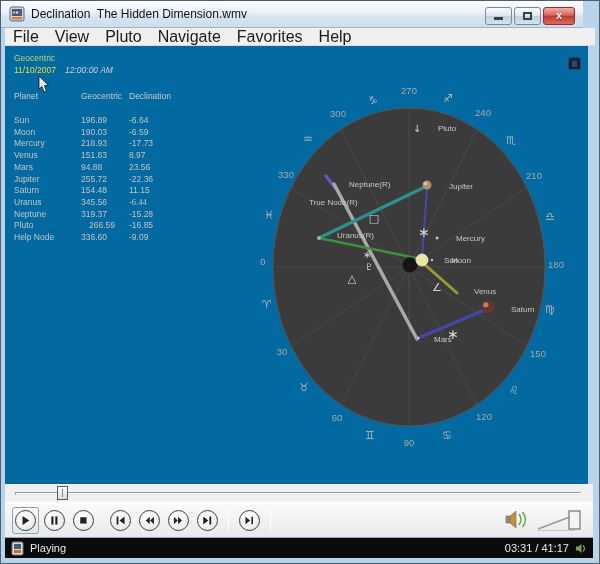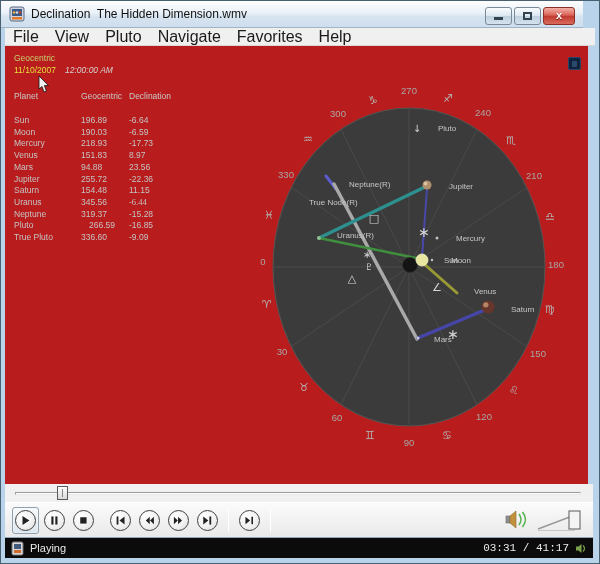--- a/index.html
+++ b/index.html
@@ -32,21 +32,21 @@
   .glyph-max { position:absolute; left:8px; top:4px; width:9px; height:8px; border:2px solid #33424f; }
   .glyph-close { position:absolute; width:100%; text-align:center; top:1px; color:#fff; font-size:11px; font-weight:bold; text-shadow:0 1px 1px #7a2018; }
   
   .menubar {
     position:absolute; top:27px; left:4px; right:4px; height:18px;
     background:#f0f0f0; border-bottom:1px solid #d8d8d8;
     display:flex; align-items:center;
   }
   .menu-item { font-size:16px; color:#1a1a1a; padding:0 8px; line-height:18px; }
   
-  .video { position:absolute; top:45px; left:4px; width:583px; height:438px; background:#b91c1c; overflow:hidden; }
+  .video { position:absolute; top:45px; left:4px; width:583px; height:438px; background:#0369a1; overflow:hidden; }
   .vtext { position:absolute; font-size:8.5px; color:#c4c4c4; white-space:pre; }
   .geocentric { color:#c3d171; }
   .date-y { color:#e6df3a; }
   .time-w { color:#d2d2d2;font-style:italic; }
   .hdr { color:#c9c9c9; }
   .wheel-svg { position:absolute; left:0; top:0; }
   .mini-logo { position:absolute; width:13px; height:13px; border-radius:2px; background:#10233c; border:1px solid #27466b; }
   .mini-logo:after { content:""; position:absolute; left:3px; top:3px; right:3px; bottom:2px; background:#2c4a6e; border-radius:1px; }
   .cursor-svg { position:absolute; }
   
@@ -63,21 +63,21 @@
   .tbtn.active { border:1px solid #8fa0af; background:linear-gradient(to bottom,#f8fafc,#dde6ee); box-shadow:inset 0 0 2px #fff; }
   .circ { width:21px; height:21px; border-radius:50%; border:1.4px solid #3f3f3f;
     background:radial-gradient(circle at 35% 30%, #ffffff 0%, #f2f2f2 55%, #dcdcdc 100%);
     display:flex; align-items:center; justify-content:center; }
   .tsep { width:1px; height:24px; background:#b0b0b0; margin:0 6px; border-right:1px solid #fff; }
   .volume-wrap { position:absolute; right:10px; top:0; height:35px; width:85px; }
   
   .statusbar { position:absolute; top:536px; left:4px; right:6px; height:21px; background:#0b0b0b; border-top:1px solid #93a7b9;
     display:flex; align-items:center; color:#e9e9e9; font-size:11px; }
   .status-icon { margin-left:6px; margin-right:6px; }
-  .status-time { margin-left:auto; margin-right:6px;font-family:Liberation Mono, monospace; }
+  .status-time { margin-left:auto; margin-right:6px; }
   .status-spk { margin-right:6px; }
 </style>
 </head>
 <body>
 
 <div class="window">
 
   <div class="titlebar">
     <svg class="app-icon" viewBox="0 0 16 16">
       <rect x="1" y="1" width="14" height="14" rx="2" fill="#cfd6e2" stroke="#5a6a82"></rect>
@@ -141,21 +141,21 @@
         <span class="vtext " style="left: 124px; top: 139px;">11.15</span>
         <span class="vtext " style="left: 9px; top: 151px;">Uranus</span>
         <span class="vtext " style="left: 76px; top: 151px;">345.56</span>
         <span class="vtext " style="left: 124px; top: 151px; font-family: Liberation Serif, serif;">-6.44</span>
         <span class="vtext " style="left: 9px; top: 163px;">Neptune</span>
         <span class="vtext " style="left: 76px; top: 163px;">319.37</span>
         <span class="vtext " style="left: 124px; top: 163px;">-15.28</span>
         <span class="vtext " style="left: 9px; top: 174px;">Pluto</span>
         <span class="vtext " style="left: 84px; top: 174px; text-align: right;">266.59</span>
         <span class="vtext " style="left: 124px; top: 174px;">-16.85</span>
-        <span class="vtext " style="left: 9px; top: 186px;">True Pluto</span>
+        <span class="vtext " style="left: 9px; top: 186px;">Help Node</span>
         <span class="vtext " style="left: 76px; top: 186px;">336.60</span>
         <span class="vtext " style="left: 124px; top: 186px;">-9.09</span>
       </div>
     <svg class="wheel-svg" id="wheel" width="583" height="438">
         <ellipse cx="404" cy="221" rx="136" ry="159" fill="#3b3b3b" stroke="#555555" stroke-width="1"></ellipse>
         <line x1="404" y1="221" x2="268" y2="221" stroke="#4a4a4a" stroke-width="1"></line>
         <line x1="404" y1="221" x2="286.2205450853163" y2="300.5" stroke="#4a4a4a" stroke-width="1"></line>
         <line x1="404" y1="221" x2="336" y2="358.69803920172575" stroke="#4a4a4a" stroke-width="1"></line>
         <line x1="404" y1="221" x2="404" y2="380" stroke="#4a4a4a" stroke-width="1"></line>
         <line x1="404" y1="221" x2="472" y2="358.69803920172575" stroke="#4a4a4a" stroke-width="1"></line>

